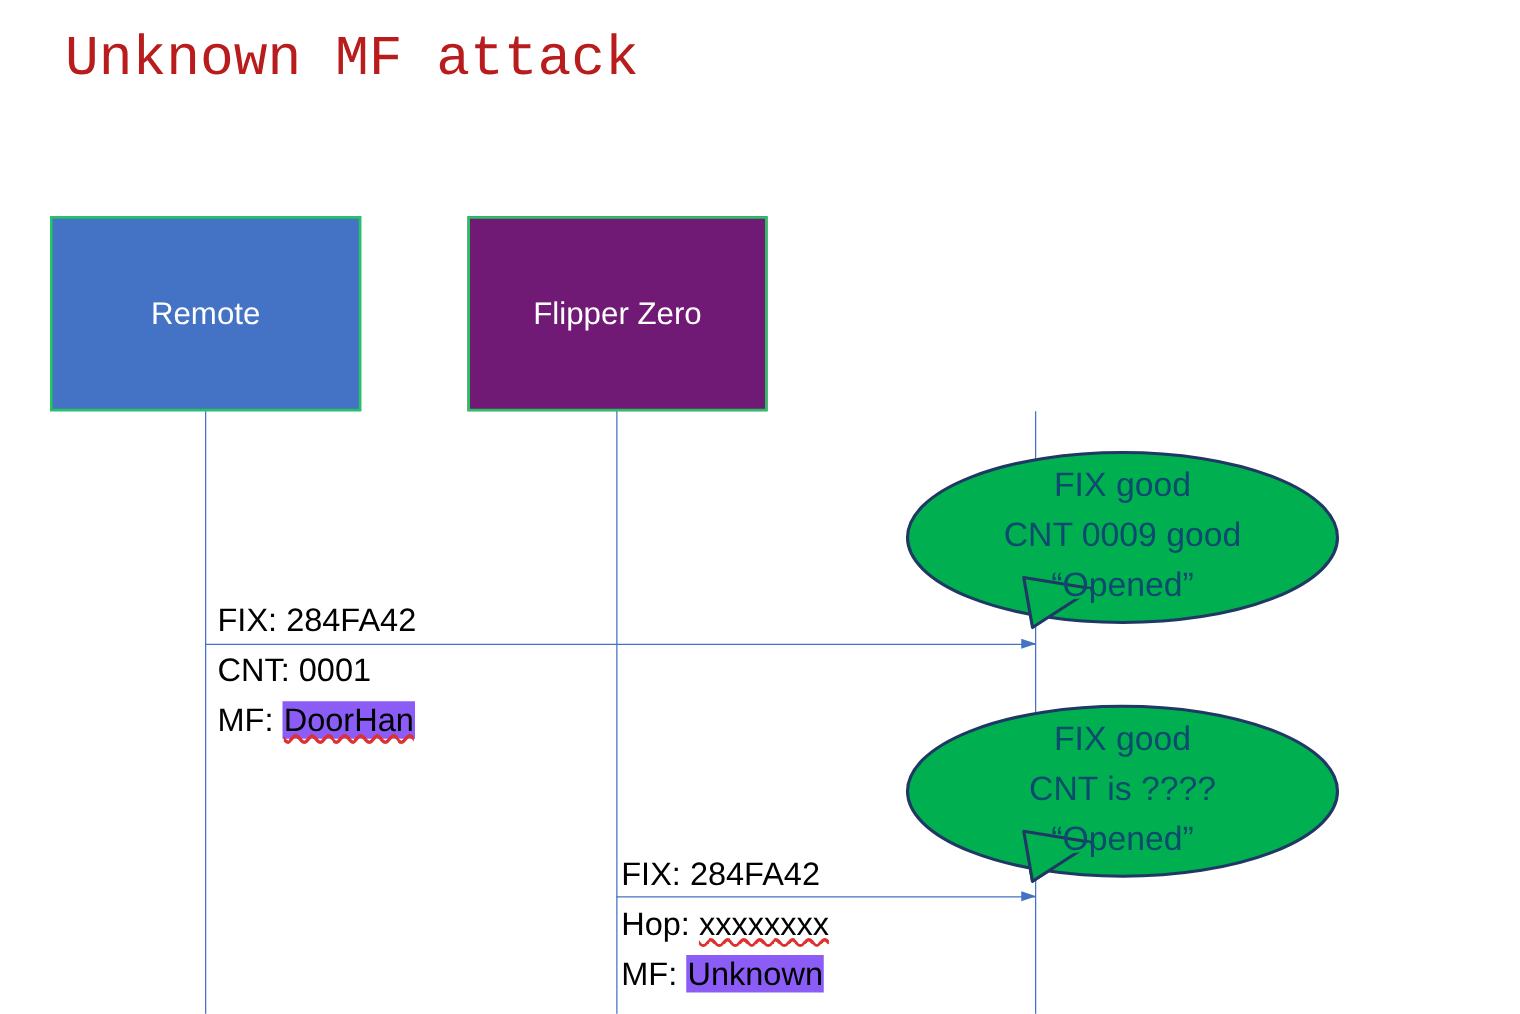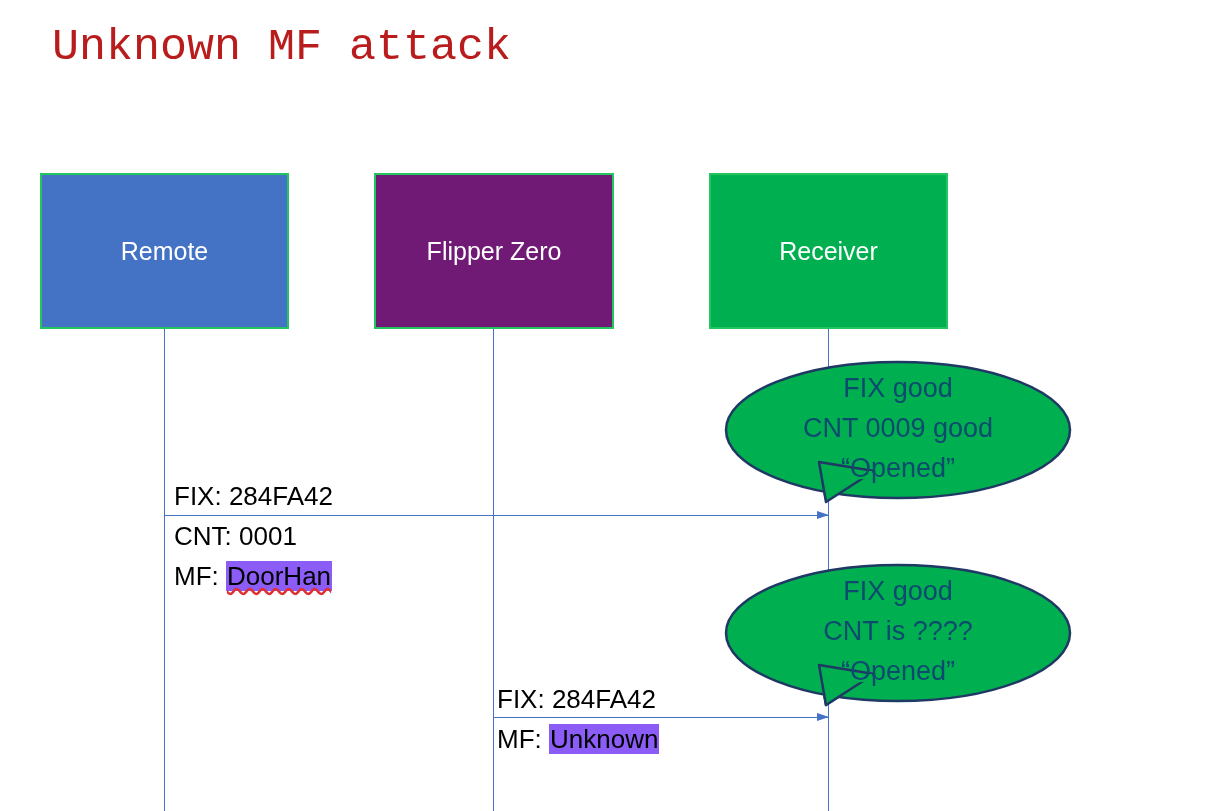--- a/index.html
+++ b/index.html
@@ -133,43 +133,43 @@
   <div class="lifeline" id="lifeline-receiver"></div>
 
   <div class="actor-box" id="actor-remote">
     <span>Remote</span>
   </div>
 
   <div class="actor-box" id="actor-flipper">
     <span>Flipper Zero</span>
   </div>
 
-  <div class="actor-box" id="actor-receiver">
-    <span>Receiver</span>
-  </div>
 
   <div class="msg-arrow" id="msg-arrow-1"></div>
 
   <div class="msg-label" id="msg-label-1">
     <div>
       <span>FIX: </span><span>284FA42</span>
     </div>
     <div>
       <span>CNT: </span><span>0001</span>
     </div>
     <div>
       <span>MF: </span><span class="hl squiggle">DoorHan</span>
     </div>
   </div>
 
   <div class="msg-arrow" id="msg-arrow-2"></div>
 
   <div class="msg-label" id="msg-label-2">
     <div>
       <span>FIX: </span><span>284FA42</span>
+    </div>
+    <div>
+      <span>Hop: </span><span class="squiggle">xxxxxxxx</span>
     </div>
     <div>
       <span>MF: </span><span class="hl">Unknown</span>
     </div>
   </div>
 
   <div class="callout" id="callout-1">
     <svg width="352" height="160" viewBox="0 0 352 160">
       <path d="M 104 141 L 96 105 L 150 112 Z" fill="#00B050" stroke="#1F3864" stroke-width="2.5" stroke-linejoin="round"></path>
       <ellipse cx="176" cy="72" rx="172" ry="68" fill="#00B050" stroke="#1F3864" stroke-width="2.5"></ellipse>

